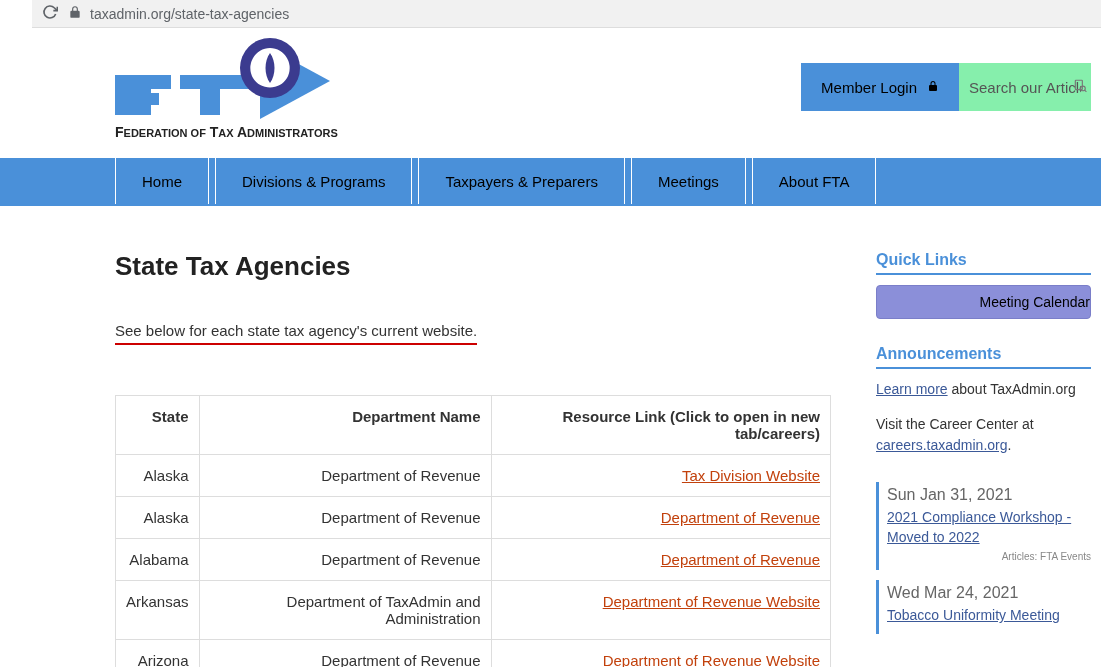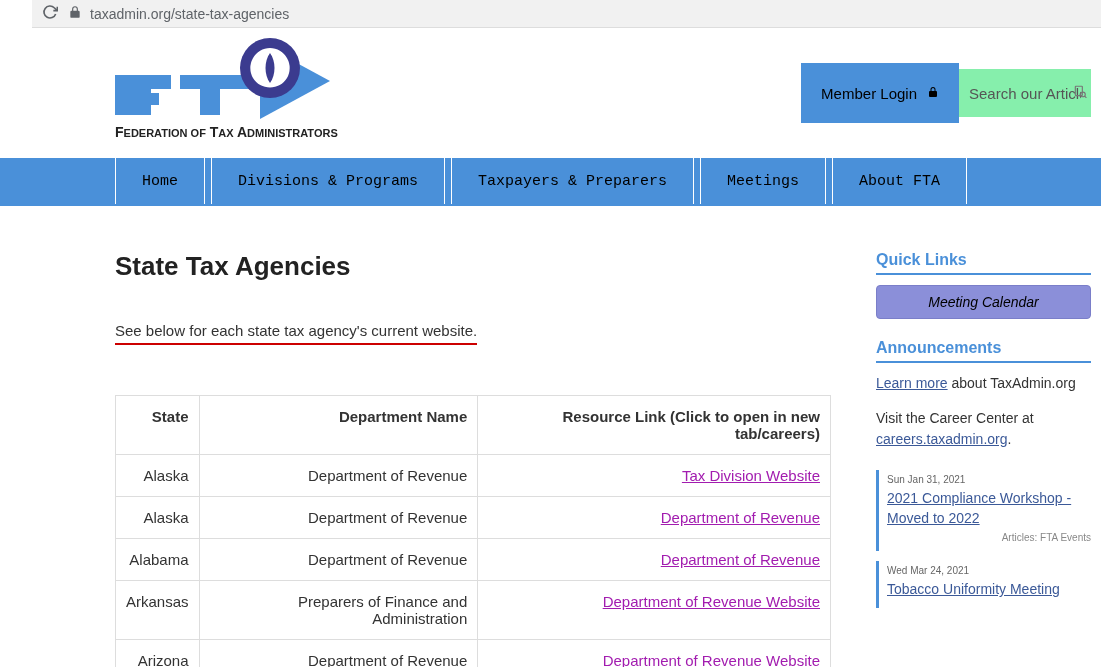--- a/index.html
+++ b/index.html
@@ -9,52 +9,52 @@
 .reload-icon { cursor: pointer; color: #5f6368; }
 .url-bar { flex: 1; display: flex; align-items: center; gap: 8px; background: #f1f1f1; padding: 2px 0; }
 .lock-icon { color: #5f6368; }
 .url-text { color: #5f6368; font-size: 14px; }
 
 .page { max-width: 1101px; margin: 0 auto; }
 .header-row { display: flex; align-items: flex-start; justify-content: space-between; padding: 5px 0 0 0; }
 .logo-wrap { margin-left: 110px; margin-top: 0px; }
 .logo-svg { width: 240px; height: 110px; }
 .header-controls { display: flex; align-items: center; gap: 0; margin-top: 30px; margin-right: 10px; }
-.login-btn { background: #4a90d9; color: #000; border: none; padding: 8px 20px; height: 60px; font-size: 15px; display: flex; align-items: center; gap: 10px; cursor: pointer; justify-content: center; }
+.login-btn { background: #4a90d9; color: #000; border: none; padding: 8px 20px; height: 48px; font-size: 15px; display: flex; align-items: center; gap: 10px; cursor: pointer; justify-content: center; }
 .login-btn .lock2 { font-size: 14px; }
 .search-wrap { background: #86efac; height: 48px; width: 132px; position: relative; display: flex; align-items: center; padding: 0 10px; }
 .search-input { border: none; background: transparent; width: 100%; font-size: 15px; color: #555; outline: none; }
 .search-input::placeholder { color: #555; }
 .search-go { position: absolute; right: 4px; top: 50%; transform: translateY(-50%); color: #888; font-size: 13px; }
 
 .nav-bar { background: #4a90d9; height: 48px; margin-top: 12px; display: flex; }
 .nav-inner { margin-left: 115px; display: flex; gap: 6px; }
-.nav-item { background: #4a90d9; color: #000; padding: 0 26px; height: 46px; display: flex; align-items: center; font-size: 15px; border: 1px solid #fff; border-top: none; border-bottom: none; cursor: pointer; font-family: Liberation Mono, monospace; }
+.nav-item { background: #4a90d9; color: #000; padding: 0 26px; height: 46px; display: flex; align-items: center; font-size: 15px; border: 1px solid #fff; border-top: none; border-bottom: none; cursor: pointer; }
 .nav-item:first-child { border-left: 1px solid #fff; }
 
 .content-wrap { display: flex; padding: 45px 10px 0 115px; gap: 45px; }
 .main-col { flex: 1; min-width: 0; }
 .side-col { width: 215px; flex-shrink: 0; }
 
 h1.page-title { font-size: 26px; font-weight: bold; color: #222; margin-bottom: 40px; }
 .subtitle-row { margin-bottom: 50px; }
 .subtitle { font-size: 15px; color: #333; display: inline-block; border-bottom: 2px solid #cc0000; padding-bottom: 4px; }
 
 table.data-table { width: 100%; border-collapse: collapse; border: 1px solid #ddd; }
 table.data-table th, table.data-table td { border: 1px solid #ddd; padding: 12px 10px; text-align: right; font-size: 15px; vertical-align: top; }
 table.data-table th { font-weight: bold; background: #fff; }
-table.data-table td a { color: #a21caf; }
+table.data-table td a { color: #c2410c; }
 
 .side-heading { color: #4a90d9; font-size: 16px; font-weight: bold; margin-bottom: 10px; padding-bottom: 4px; border-bottom: 2px solid #4a90d9; }
-.side-block { margin-bottom: 20px; }
-.cal-btn { background: #8b8fd9; color: #000; text-align: center; padding: 8px 0; border-radius: 4px; cursor: pointer; font-size: 14px; border: 1px solid #7a7ec9; font-style: italic;}
+.side-block { margin-bottom: 26px; }
+.cal-btn { background: #8b8fd9; color: #000; text-align: right; padding: 8px 0; border-radius: 4px; cursor: pointer; font-size: 14px; border: 1px solid #7a7ec9;}
 .side-text { font-size: 14px; color: #333; margin-bottom: 14px; line-height: 1.5; }
 .side-text a { color: #3b5998; text-decoration: underline; }
 .event-item { border-left: 3px solid #4a90d9; padding: 4px 0 8px 8px; margin-bottom: 10px; position: relative; }
-.event-date { font-size: 10px; color: #666; margin-bottom: 4px; }
+.event-date { font-size: 16px; color: #666; margin-bottom: 4px; }
 .event-link { color: #3b5998; text-decoration: underline; font-size: 14px; line-height: 1.4; display: block; }
 .event-cat { font-size: 10px; color: #888; text-align: right; margin-top: 4px; }
 </style>
 </head>
 <body>
 
 <div class="browser-bar">
   <span class="reload-icon">
     <svg width="16" height="16" viewBox="0 0 24 24" fill="none" stroke="currentColor" stroke-width="2.5">
         <path d="M23 4v6h-6"></path>
@@ -146,21 +146,21 @@
               <td>Department of Revenue</td>
               <td><a href="#">Department of Revenue</a></td>
             </tr>
             <tr>
               <td>Alabama</td>
               <td>Department of Revenue</td>
               <td><a href="#">Department of Revenue</a></td>
             </tr>
             <tr>
               <td>Arkansas</td>
-              <td>Preparers of Finance and Administration</td>
+              <td>Department of TaxAdmin and Administration</td>
               <td><a href="#">Department of Revenue Website</a></td>
             </tr>
             <tr>
               <td>Arizona</td>
               <td>Department of Revenue</td>
               <td><a href="#">Department of Revenue Website</a></td>
             </tr>
           </tbody>
       </table>
     </div>

